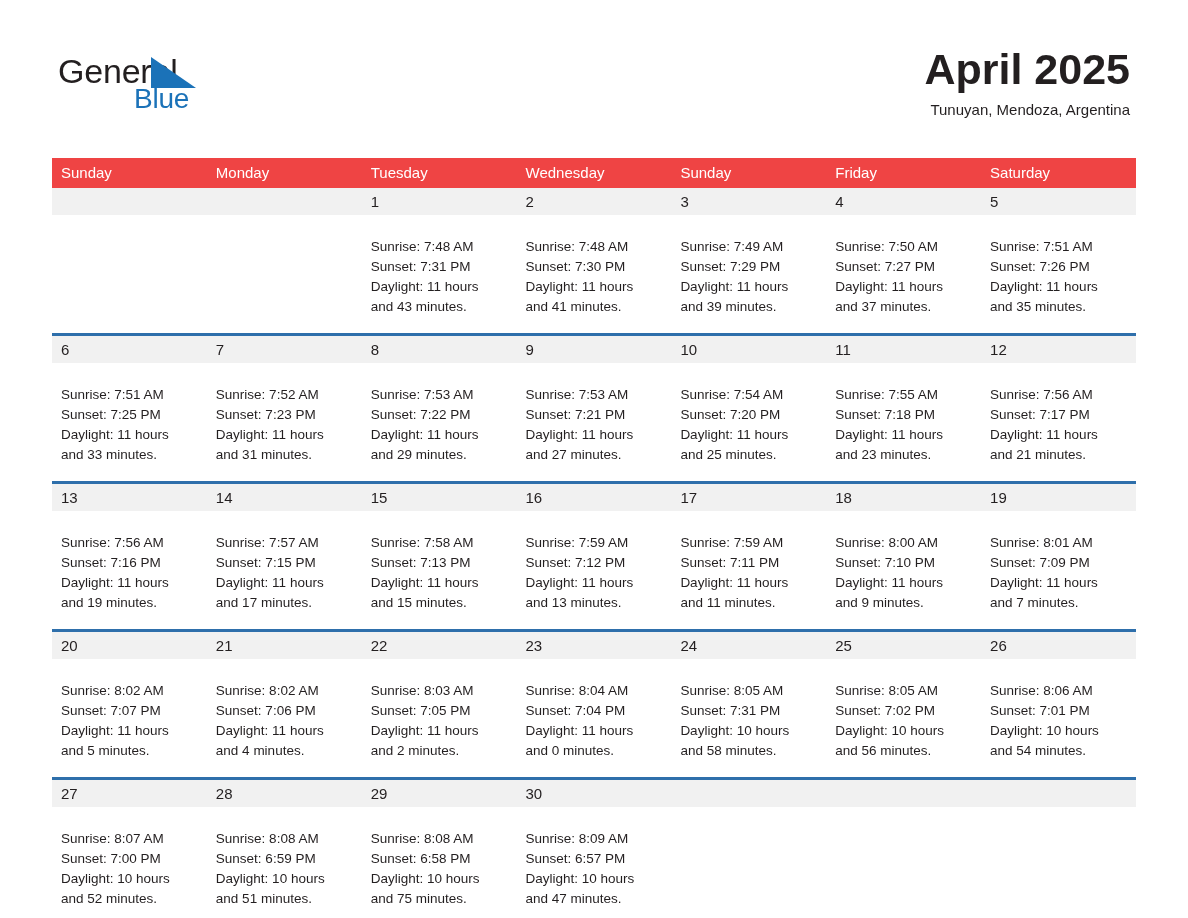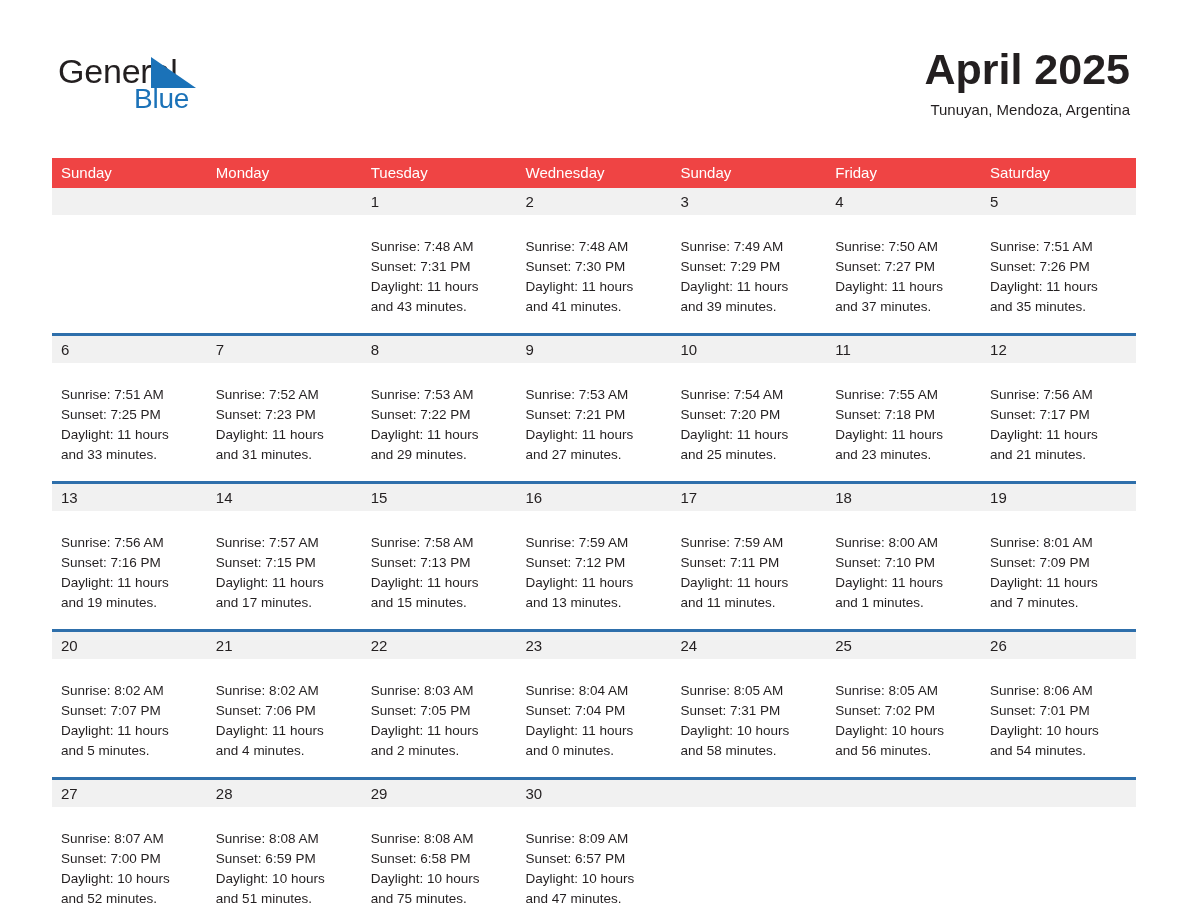--- a/index.html
+++ b/index.html
@@ -419,21 +419,21 @@
                 </div>
               </div>
             </td>
             <td>
               <div class="cell">
                 <div class="daynum-band">18</div>
                 <div class="cell-body">
                   <div>Sunrise: 8:00 AM</div>
                   <div>Sunset: 7:10 PM</div>
                   <div>Daylight: 11 hours</div>
-                  <div>and 1 minutes.</div>
+                  <div>and 9 minutes.</div>
                 </div>
               </div>
             </td>
             <td>
               <div class="cell">
                 <div class="daynum-band">19</div>
                 <div class="cell-body">
                   <div>Sunrise: 8:01 AM</div>
                   <div>Sunset: 7:09 PM</div>
                   <div>Daylight: 11 hours</div>

